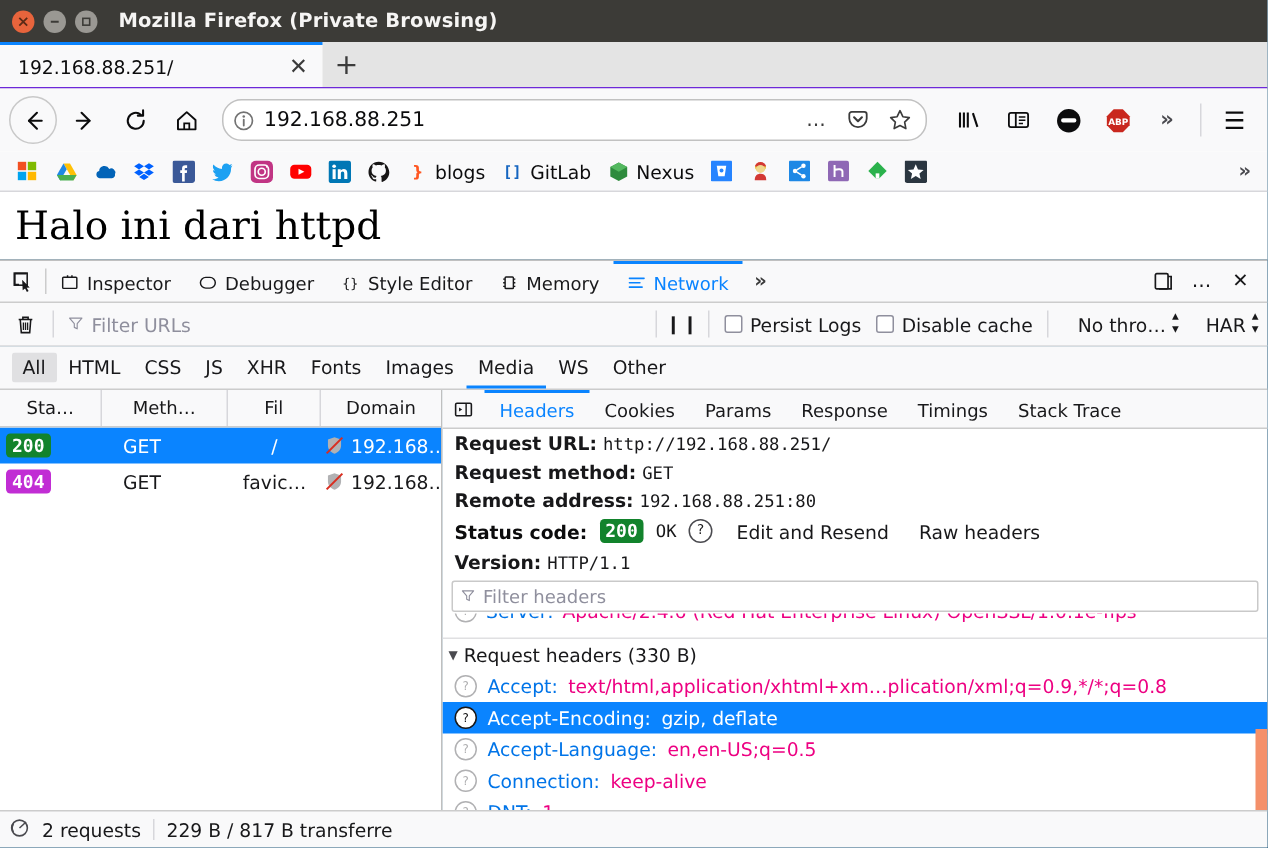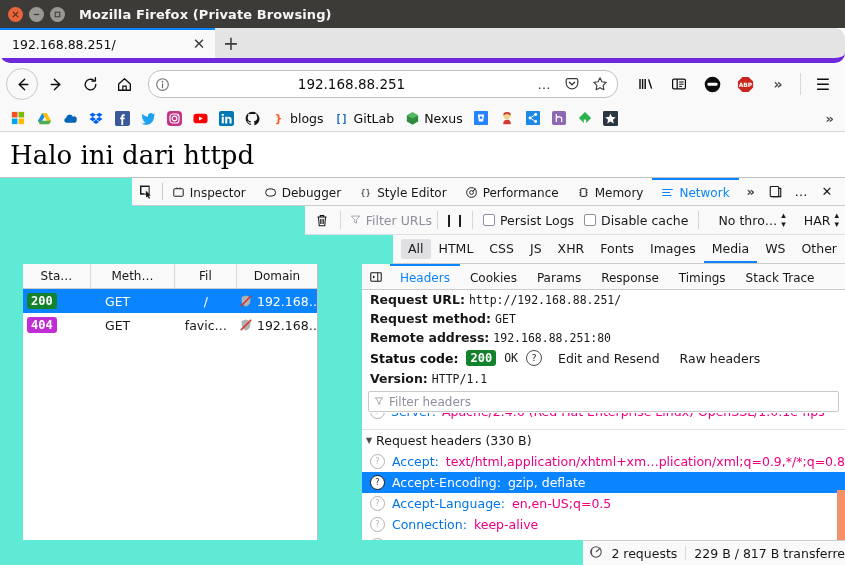--- a/index.html
+++ b/index.html
@@ -15,55 +15,55 @@
   .titlebar{height:28px;background:#3c3b37;display:flex;align-items:center;padding:0 8px;flex:0 0 auto;}
   .wbtns{display:flex;gap:6px;align-items:center;}
   .wbtn{width:15px;height:15px;border-radius:50%;display:flex;align-items:center;justify-content:center;
         font-size:9px;color:#3c3b37;line-height:1;}
   .wbtn.close{background:#e8643c;color:#5c2a16;}
   .wbtn.min{background:#9a9893;}
   .wbtn.max{background:#9a9893;}
   .wtitle{color:#f6f5f4;font-weight:bold;font-size:13px;margin-left:14px;letter-spacing:.1px;}
 
   
-  .tabstrip{height:30px;background:#e4e4e4;display:flex;align-items:flex-end;flex:0 0 auto;border-bottom:5px solid #6d28d9;border-radius:10px;}
+  .tabstrip{height:30px;background:#e4e4e4;display:flex;align-items:flex-end;flex:0 0 auto;border-bottom:1px solid #6d28d9;}
   .tab{height:30px;min-width:215px;max-width:215px;background:#f9f9fa;display:flex;align-items:center;
        padding:0 6px 0 12px;box-sizing:border-box;border-top:2px solid #0a84ff;position:relative;}
   .tab-title{flex:1;font-size:12.5px;color:#0c0c0d;white-space:nowrap;overflow:hidden;text-overflow:ellipsis;}
   .tab-close{width:20px;height:20px;display:flex;align-items:center;justify-content:center;
              font-size:15px;color:#3b3b3b;}
   .newtab{width:32px;height:30px;display:flex;align-items:center;justify-content:center;font-size:19px;color:#3b3b3b;}
 
   
   .navbar{height:42px;background:#f9f9fa;display:flex;align-items:center;padding:0 6px;gap:2px;flex:0 0 auto;}
   .navbtn{width:32px;height:32px;display:flex;align-items:center;justify-content:center;border-radius:50%;color:#0c0c0d;}
   .navbtn.circled{border:1px solid #c9c9c9;width:30px;height:30px;}
   .navbtn svg{display:block;}
   .urlbar{flex:1;height:28px;margin:0 6px;background:#fff;border:1px solid #c1c1c1;border-radius:13px;
-          display:flex;align-items:center;padding:0 6px;gap:6px;box-sizing:border-box;text-align:center;}
+          display:flex;align-items:center;padding:0 6px;gap:6px;box-sizing:border-box;}
   .urlbar .ident{display:flex;align-items:center;color:#737373;}
   .urltext{flex:1;font-size:13.5px;color:#0c0c0d;}
   .urlicon{width:22px;height:22px;display:flex;align-items:center;justify-content:center;color:#3b3b3b;}
   .navright{display:flex;align-items:center;gap:1px;padding-left:4px;}
   .sep-v{width:1px;height:22px;background:#d7d7db;margin:0 5px;}
 
   
   .bookmarks{height:26px;background:#f9f9fa;display:flex;align-items:center;padding:0 6px;gap:2px;
              border-bottom:1px solid #d7d7db;flex:0 0 auto;overflow:hidden;}
   .bm{display:flex;align-items:center;gap:4px;padding:2px 4px;white-space:nowrap;font-size:12.5px;color:#0c0c0d;}
   .bm .favicon{width:16px;height:16px;display:inline-flex;align-items:center;justify-content:center;
                font-size:12px;line-height:1;border-radius:2px;overflow:hidden;}
   .chev{padding:0 5px;color:#4a4a4f;font-size:13px;font-weight:bold;}
 
   
   .page{height:45px;background:#ffffff;flex:0 0 auto;display:flex;align-items:center;padding-left:10px;}
   .page h1{margin:0;font-family:"DejaVu Serif","Liberation Serif",serif;font-weight:normal;font-size:26px;color:#000;}
 
   
-  .devtools{flex:1;display:flex;flex-direction:column;border-top:1px solid #c0c0c0;background:#5eead4;min-height:0;align-items:flex-end;}
+  .devtools{flex:1;display:flex;flex-direction:column;border-top:1px solid #c0c0c0;background:#0c4a6e;min-height:0;}
   .dt-tabbar{height:27px;background:#f9f9fa;border-bottom:1px solid #cccccc;display:flex;align-items:stretch;flex:0 0 auto;}
   .dt-pick{width:30px;display:flex;align-items:center;justify-content:center;}
   .dt-divider{width:1px;background:#cccccc;margin:5px 0;}
   .dt-tab{display:flex;align-items:center;gap:5px;padding:0 9px;font-size:12px;color:#18181a;
           border-top:2px solid transparent;box-sizing:border-box;white-space:nowrap;}
   .dt-tab.active{color:#0a84ff;border-top-color:#0a84ff;}
   .dt-tab .ic{display:flex;align-items:center;}
   .dt-more{display:flex;align-items:center;padding:0 8px;font-size:13px;font-weight:bold;color:#3b3b3b;}
   .dt-right{margin-left:auto;display:flex;align-items:center;gap:2px;padding-right:6px;}
   .dt-rbtn{width:24px;height:24px;display:flex;align-items:center;justify-content:center;color:#18181a;font-size:13px;}
@@ -79,21 +79,21 @@
   .select{display:flex;align-items:center;gap:4px;color:#18181a;padding:0 4px;white-space:nowrap;margin-left:10px;}
   .spin{display:inline-block;font-size:9px;line-height:1;}
 
   .net-filters{height:28px;background:#f9f9fa;border-bottom:1px solid #cccccc;display:flex;align-items:stretch;
                padding-left:8px;flex:0 0 auto;}
   .fbtn{display:flex;align-items:center;padding:0 8px;font-size:12.5px;color:#18181a;
         border-bottom:2px solid transparent;box-sizing:border-box;}
   .fbtn.sel{background:#e0e0e2;border-radius:2px;margin:4px 0;padding:0 7px;}
   .fbtn.hl{border-bottom-color:#0a84ff;}
 
-  .dt-body{flex:1;display:flex;min-height:0;gap:44px;}
+  .dt-body{flex:1;display:flex;min-height:0;}
 
   
   .reqlist{width:294px;flex:0 0 294px;border-right:1px solid #bfbfbf;display:flex;flex-direction:column;background:#fff;min-height:0;}
   .rl-head{height:24px;display:flex;align-items:stretch;background:#f9f9fa;border-bottom:1px solid #cccccc;font-size:12px;color:#18181a;flex:0 0 auto;}
   .rl-head .th{display:flex;align-items:center;justify-content:center;border-right:1px solid #d7d7db;box-sizing:border-box;overflow:hidden;white-space:nowrap;}
   .th.c-status{width:68px;flex:0 0 68px;}
   .th.c-method{width:84px;flex:0 0 84px;}
   .th.c-file{width:62px;flex:0 0 62px;}
   .th.c-domain{flex:1;border-right:none;}
   .rl-rows{flex:1;overflow:hidden;}
@@ -465,30 +465,20 @@
         <span class="ic">
           <svg width="13" height="13" viewBox="0 0 16 16">
               <text x="8" y="12" font-family="DejaVu Sans Mono, monospace" font-size="11" fill="#18181a" text-anchor="middle">{}</text>
             </svg>
         </span>
         <span>Style Editor</span>
       </div>
       <div class="dt-tab">
         <span class="ic">
           <svg width="13" height="13" viewBox="0 0 16 16">
-              <circle cx="8" cy="8" r="6" stroke="#18181a" stroke-width="1.2" fill="none"></circle>
-              <circle cx="8" cy="8" r="2.4" stroke="#18181a" stroke-width="1.1" fill="none"></circle>
-              <path d="M9.6 6.4 L13.4 3.2" stroke="#18181a" stroke-width="1.2"></path>
-            </svg>
-        </span>
-        <span>Performance</span>
-      </div>
-      <div class="dt-tab">
-        <span class="ic">
-          <svg width="13" height="13" viewBox="0 0 16 16">
               <rect x="4.6" y="3.2" width="6.8" height="9.6" rx="0.8" stroke="#18181a" stroke-width="1.2" fill="none"></rect>
               <path d="M3 5 H4.6 M3 8 H4.6 M3 11 H4.6 M11.4 5 H13 M11.4 8 H13 M11.4 11 H13" stroke="#18181a" stroke-width="1.1"></path>
             </svg>
         </span>
         <span>Memory</span>
       </div>
       <div class="dt-tab active">
         <span class="ic">
           <svg width="13" height="13" viewBox="0 0 16 16">
               <path d="M2 4.4 H14 M2 8 H10.6 M2 11.6 H12.4" stroke="#0a84ff" stroke-width="1.3" stroke-linecap="round"></path>

